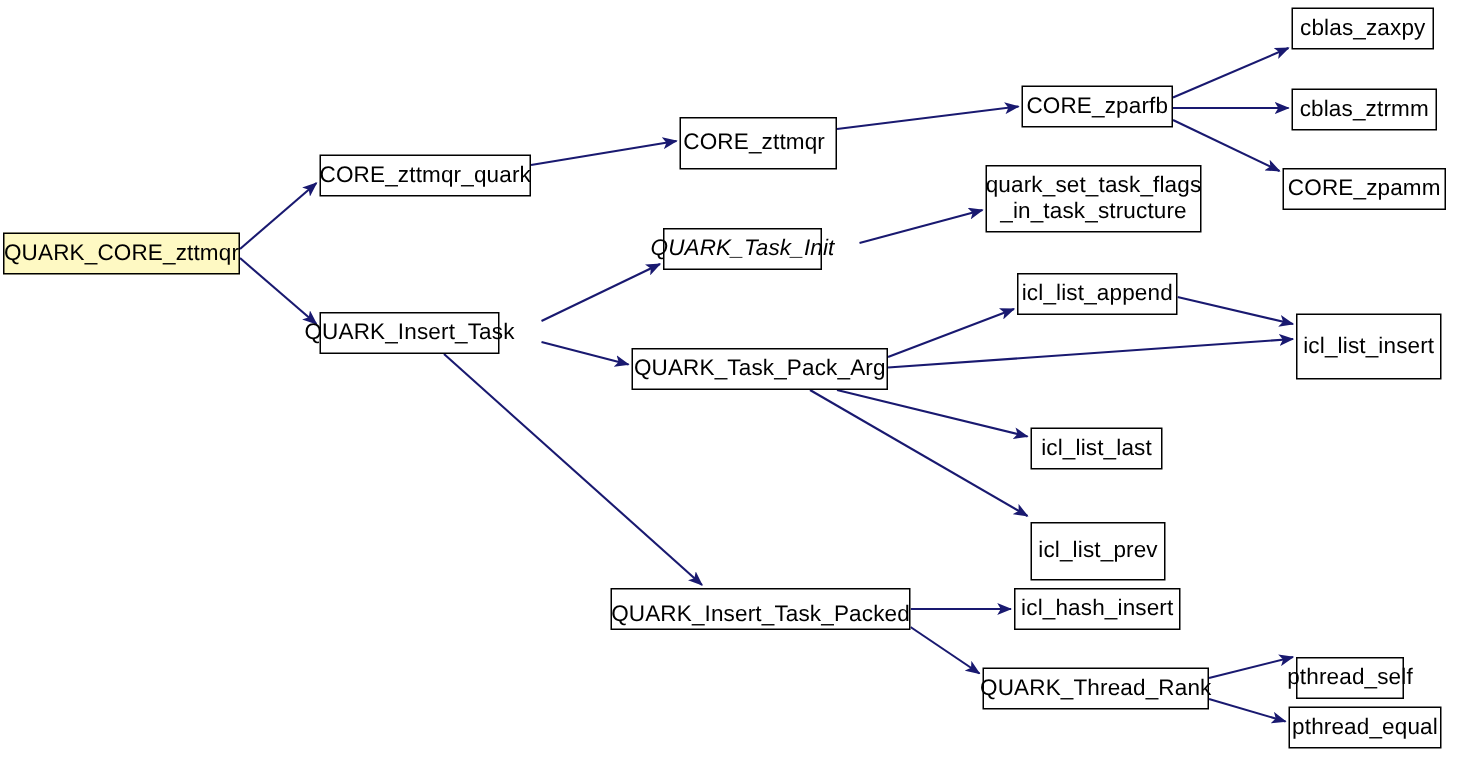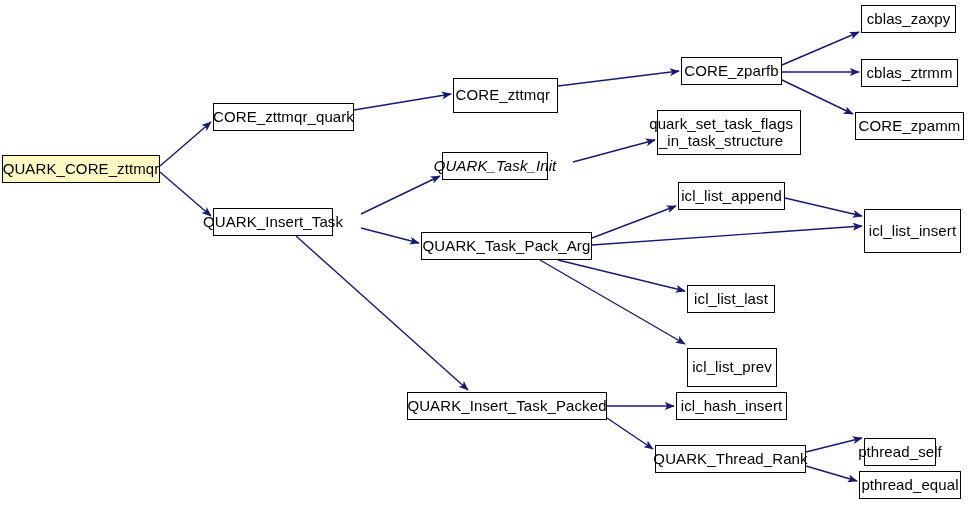--- a/index.html
+++ b/index.html
@@ -80,23 +80,23 @@
         <line x1="806" y1="466" x2="857" y2="481" stroke="#191970" stroke-width="1.4" marker-end="url(#arrowhead)"></line>
       </g>
   </svg>
   <div id="node-group">
       <div class="node root" style="left: 2px; top: 155px; width: 158px; height: 28px; background: #fef9c3;"><span class="node-label">QUARK_CORE_zttmqr</span></div>
       <div class="node" style="left: 213px; top: 103px; width: 141px; height: 28px;"><span class="node-label">CORE_zttmqr_quark</span></div>
       <div class="node" style="left: 213px; top: 208px; width: 120px; height: 28px;"><span class="node-label">QUARK_Insert_Task</span></div>
       <div class="node" style="left: 453px; top: 78px; width: 105px; height: 35px; justify-content: flex-end;"><span class="node-label">CORE_zttmqr</span></div>
       <div class="node" style="left: 442px; top: 152px; width: 106px; height: 28px; font-style: italic;"><span class="node-label">QUARK_Task_Init</span></div>
       <div class="node" style="left: 421px; top: 232px; width: 171px; height: 28px;"><span class="node-label">QUARK_Task_Pack_Arg</span></div>
-      <div class="node" style="left: 407px; top: 392px; width: 200px; height: 28px;"><span class="node-label">QUARK_Insert_Task_Packed</span></div>
+      <div class="node" style="left: 407px; top: 392px; width: 200px; height: 28px; align-items: flex-end;"><span class="node-label">QUARK_Insert_Task_Packed</span></div>
       <div class="node" style="left: 681px; top: 57px; width: 101px; height: 28px;"><span class="node-label">CORE_zparfb</span></div>
-      <div class="node" style="left: 657px; top: 110px; width: 144px; height: 45px; justify-content: flex-end;"><span class="node-label">quark_set_task_flags
+      <div class="node" style="left: 657px; top: 110px; width: 144px; height: 45px;"><span class="node-label">quark_set_task_flags
 _in_task_structure</span></div>
       <div class="node" style="left: 678px; top: 182px; width: 107px; height: 28px;"><span class="node-label">icl_list_append</span></div>
       <div class="node" style="left: 687px; top: 285px; width: 88px; height: 28px;"><span class="node-label">icl_list_last</span></div>
       <div class="node" style="left: 687px; top: 338px; width: 90px; height: 39px; margin-top: 10px;"><span class="node-label">icl_list_prev</span></div>
       <div class="node" style="left: 676px; top: 392px; width: 111px; height: 28px;"><span class="node-label">icl_hash_insert</span></div>
       <div class="node" style="left: 655px; top: 445px; width: 151px; height: 28px;"><span class="node-label">QUARK_Thread_Rank</span></div>
       <div class="node" style="left: 861px; top: 5px; width: 95px; height: 28px;"><span class="node-label">cblas_zaxpy</span></div>
       <div class="node" style="left: 861px; top: 59px; width: 97px; height: 28px;"><span class="node-label">cblas_ztrmm</span></div>
       <div class="node" style="left: 855px; top: 112px; width: 109px; height: 28px;"><span class="node-label">CORE_zpamm</span></div>
       <div class="node" style="left: 864px; top: 209px; width: 97px; height: 44px;"><span class="node-label">icl_list_insert</span></div>

